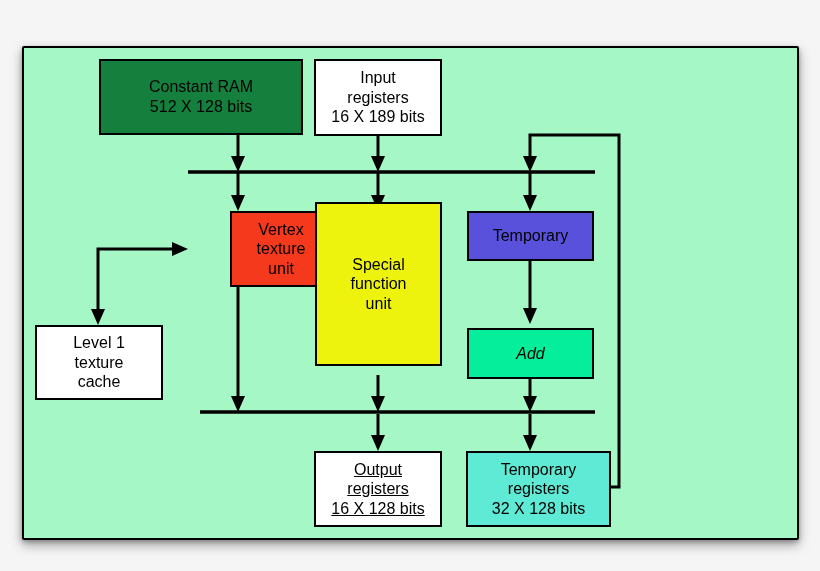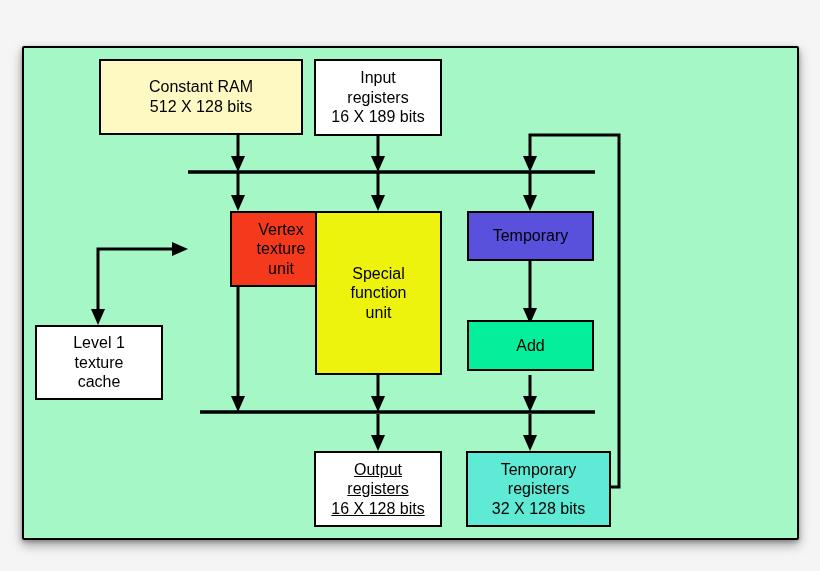--- a/index.html
+++ b/index.html
@@ -98,38 +98,38 @@
         <polygon class="head" points="231,396 245,396 238,412"></polygon>
     </g>
 
     <g>
       <path class="wire" d="M98 310 V249 H173"></path>
       <polygon class="head" points="172,242 172,256 188,249"></polygon>
       <polygon class="head" points="91,309 105,309 98,325"></polygon>
     </g>
   </svg>
 
-  <div class="node" style="left: 99px; top: 59px; width: 204px; height: 76px; background-color: #fef9c3;">Constant RAM
+  <div class="node" style="left: 99px; top: 59px; width: 204px; height: 76px; background-color: #15803d;">Constant RAM
 512 X 128 bits</div>
 
   <div class="node" style="left: 314px; top: 59px; width: 128px; height: 77px; background-color: rgb(255, 255, 255);">Input
 registers
 16 X 189 bits</div>
 
   <div class="node" style="left: 188px; top: 211px; width: 102px; height: 76px; background-color: rgb(245, 57, 29); margin-left: 42px;">Vertex
 texture
 unit</div>
 
-  <div class="node" style="left: 315px; top: 211px; width: 127px; height: 164px; background-color: rgb(237, 243, 13);">Special
+  <div class="node" style="left: 315px; top: 202px; width: 127px; height: 164px; background-color: rgb(237, 243, 13);">Special
 function
 unit</div>
 
   <div class="node" style="left: 467px; top: 211px; width: 127px; height: 50px; background-color: rgb(89, 81, 219);">Temporary</div>
 
-  <div class="node" style="left: 467px; top: 320px; width: 127px; height: 51px; background-color: rgb(4, 238, 155);">Add</div>
+  <div class="node" style="left: 467px; top: 328px; width: 127px; height: 51px; background-color: rgb(4, 238, 155); font-style: italic;">Add</div>
 
 
   <div class="node" style="left: 35px; top: 325px; width: 128px; height: 75px; background-color: rgb(255, 255, 255);">Level 1
 texture
 cache</div>
 
   <div class="node" style="left: 314px; top: 451px; width: 128px; height: 76px; background-color: rgb(255, 255, 255); text-decoration: underline;">Output
 registers
 16 X 128 bits</div>
 

